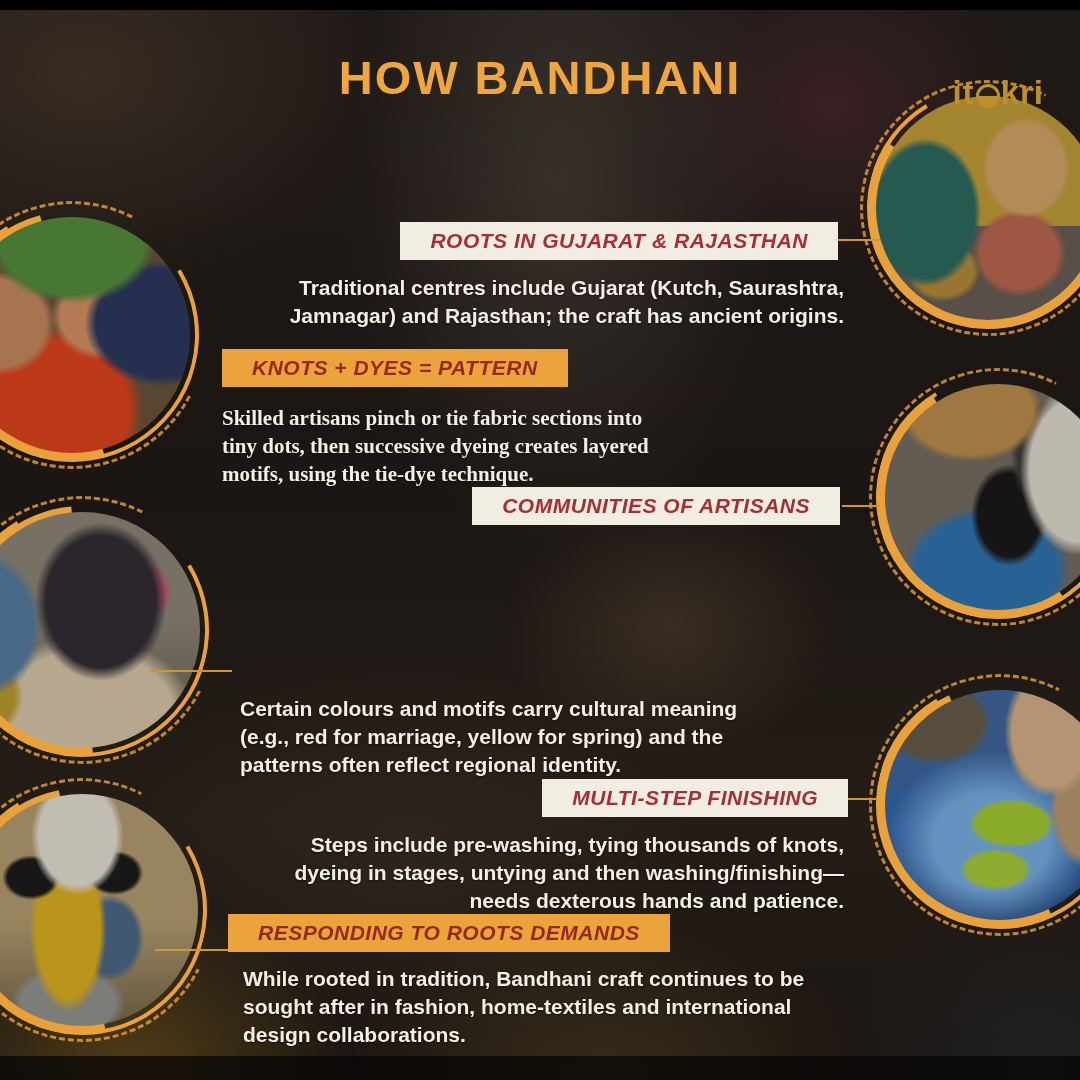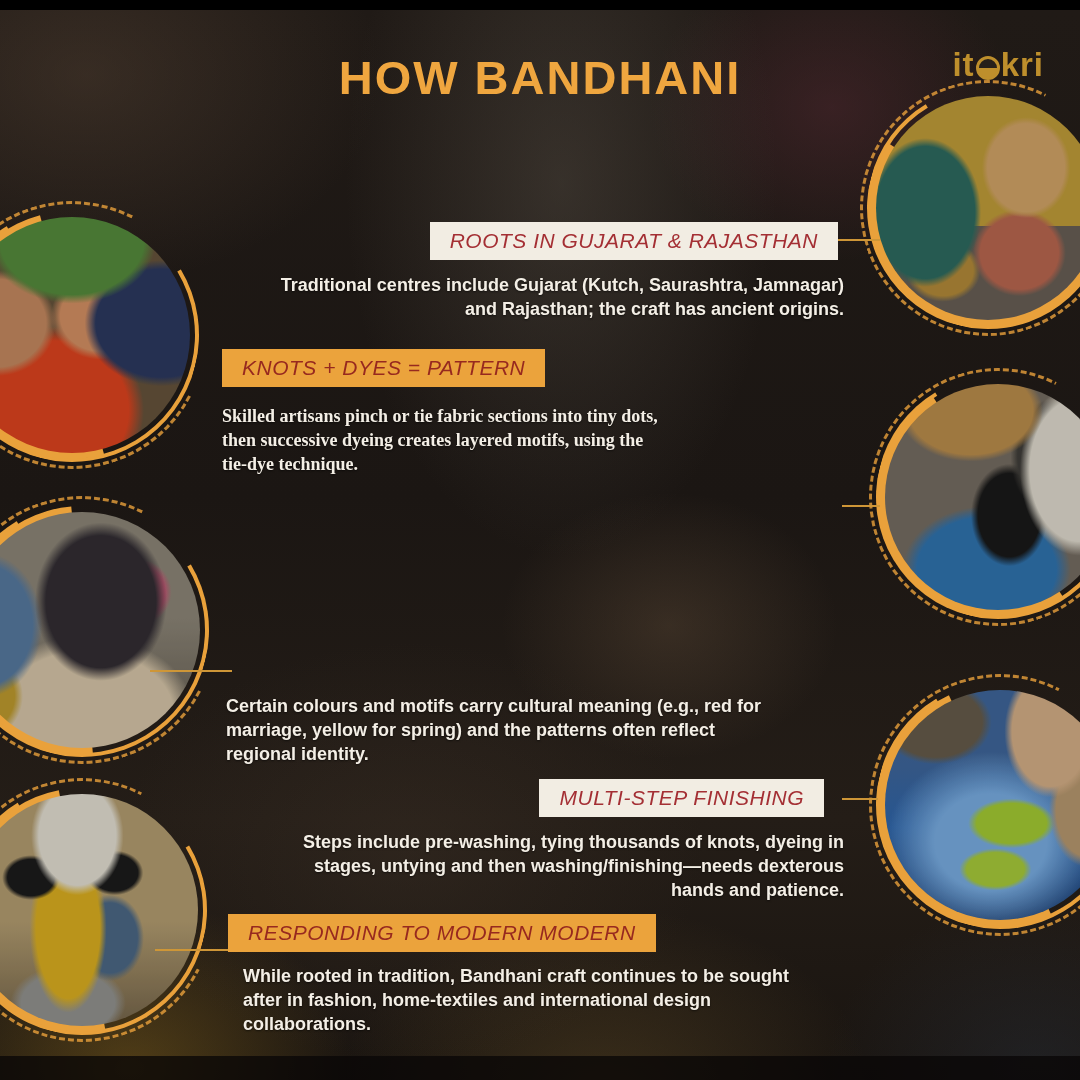--- a/index.html
+++ b/index.html
@@ -16,30 +16,30 @@
       radial-gradient(300px 240px at 96% 98%, rgba(42,50,62,.40), transparent 70%),
       linear-gradient(to bottom, #201a16 0%, #1b1613 45%, #241d17 75%, #191410 100%);
     font-family:"Liberation Sans", sans-serif;
     margin-top:10px;
   }
   .vignette{position:absolute;inset:0;background:radial-gradient(145% 145% at 50% 40%, transparent 58%, rgba(0,0,0,.38) 100%);pointer-events:none;z-index:1;}
   .bottom-bar{position:absolute;left:0;bottom:0;width:100%;height:34px;background:rgba(9,7,6,.78);z-index:2;}
 
   .title{position:absolute;top:42px;left:0;width:100%;text-align:center;z-index:5;
     color:#EFA63F;font-weight:800;font-size:47px;line-height:1.12;letter-spacing:2px;}
-  .logo{position:absolute;top:36px;right:36px;z-index:5;color:#BE8F2C;font-weight:800;font-size:33px;letter-spacing:1px;display:flex;align-items:center;}
+  .logo{position:absolute;top:64px;right:36px;z-index:5;color:#BE8F2C;font-weight:800;font-size:33px;letter-spacing:1px;display:flex;align-items:center;}
   .logo .o-icon{display:inline-block;width:18px;height:18px;border-radius:50%;border:3px solid #BE8F2C;
     background:linear-gradient(to bottom, #26201a 0 50%, #BE8F2C 50% 100%);margin:6px 1px 0 1px;}
 
-  .hdr{position:absolute;z-index:6;display:inline-block;padding:7px 20px;
-    font-weight:400;font-style:italic;font-size:21px;letter-spacing:.5px;white-space:nowrap;}
+  .hdr{position:absolute;z-index:6;display:inline-block;padding:7px 30px;
+    font-weight:700;font-style:italic;font-size:21px;letter-spacing:.5px;white-space:nowrap;}
   .hdr.cream{background:#F2EDE3;color:#A42F34;}
   .hdr.orange{background:#EBA33C;color:#97291F;text-align:center;}
 
-  .body-text{position:absolute;z-index:5;color:#F4EFE6;font-weight:700;font-size:18px;line-height:1.33;
+  .body-text{position:absolute;z-index:5;color:#F4EFE6;font-weight:700;font-size:21px;line-height:1.33;
     text-shadow:0 1px 2px rgba(0,0,0,.55);}
   .ta-r{text-align:right;}
   .connector{position:absolute;height:2px;background:#CE9637;z-index:4;}
 
   .circle{position:absolute;z-index:3;border-radius:50%;}
   .circle .photo{position:absolute;inset:0;border-radius:50%;overflow:hidden;}
   .circle::before{content:'';position:absolute;inset:-9px;border-radius:50%;
     border:4px solid #E9A13B;border-top-color:transparent;transform:rotate(14deg);}
   .circle::after{content:'';position:absolute;inset:-16px;border-radius:50%;
     border:3px dashed rgba(233,161,59,.8);border-right-color:transparent;transform:rotate(-18deg);}
@@ -147,22 +147,23 @@
   <div class="connector" style="left:150px;top:660px;width:82px;"></div>
   <div class="connector" style="left:842px;top:788px;width:36px;"></div>
   <div class="connector" style="left:155px;top:939px;width:80px;"></div>
 
   <div class="hdr cream" style="right:242px;top:212px;">ROOTS IN GUJARAT &amp; RAJASTHAN</div>
   <div class="body-text ta-r" style="right:236px;top:264px;width:600px;">Traditional centres include Gujarat (Kutch, Saurashtra, Jamnagar) and Rajasthan; the craft has ancient origins.</div>
 
   <div class="hdr orange" style="left:222px;top:339px;">KNOTS + DYES = PATTERN</div>
   <div class="body-text" style="left:222px;top:395px;width:448px;font-family:Liberation Serif, serif;">Skilled artisans pinch or tie fabric sections into tiny dots, then successive dyeing creates layered motifs, using the tie-dye technique.</div>
 
+  <div class="hdr cream" style="right:240px;top:477px;">COMMUNITIES OF ARTISANS</div>
 
-  <div class="body-text" style="left:226px;top:685px;width:548px;">Certain colours and motifs carry cultural meaning (e.g., red for marriage, yellow for spring) and the patterns often reflect regional identity.</div>
+  <div class="body-text" style="left:240px;top:685px;width:548px;">Certain colours and motifs carry cultural meaning (e.g., red for marriage, yellow for spring) and the patterns often reflect regional identity.</div>
 
-  <div class="hdr cream" style="right:256px;top:769px;">MULTI-STEP FINISHING</div>
+  <div class="hdr cream" style="right:232px;top:769px;">MULTI-STEP FINISHING</div>
   <div class="body-text ta-r" style="right:236px;top:821px;width:578px;">Steps include pre-washing, tying thousands of knots, dyeing in stages, untying and then washing/finishing—needs dexterous hands and patience.</div>
 
-  <div class="hdr orange" style="left:228px;top:904px;">RESPONDING TO MODERN MODERN</div>
+  <div class="hdr orange" style="left:228px;top:904px;">RESPONDING TO ROOTS DEMANDS</div>
   <div class="body-text" style="left:243px;top:955px;width:572px;">While rooted in tradition, Bandhani craft continues to be sought after in fashion, home-textiles and international design collaborations.</div>
 
 </div>
 
 </body></html>

